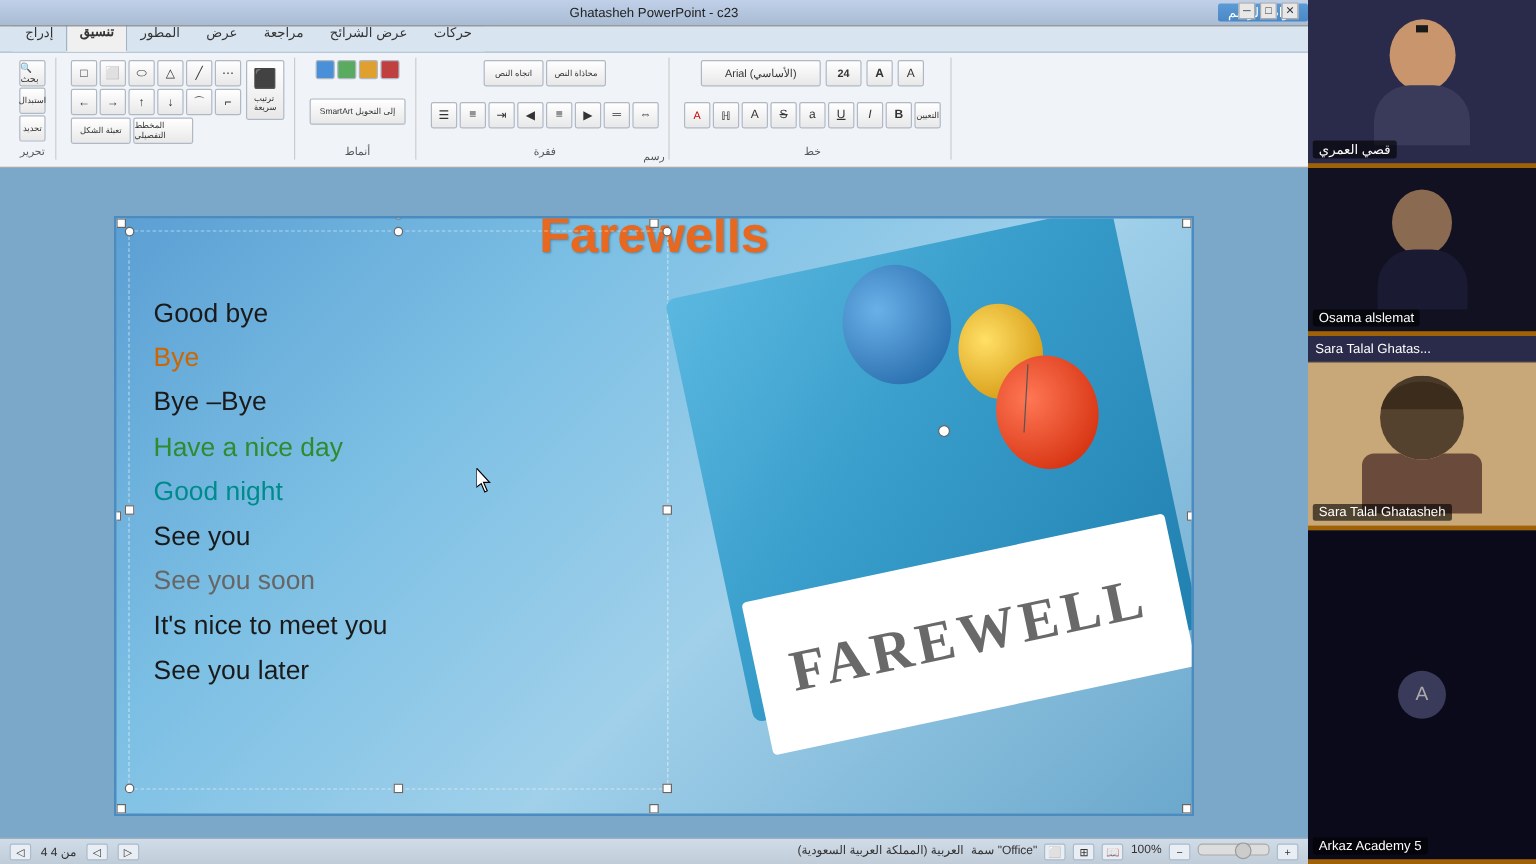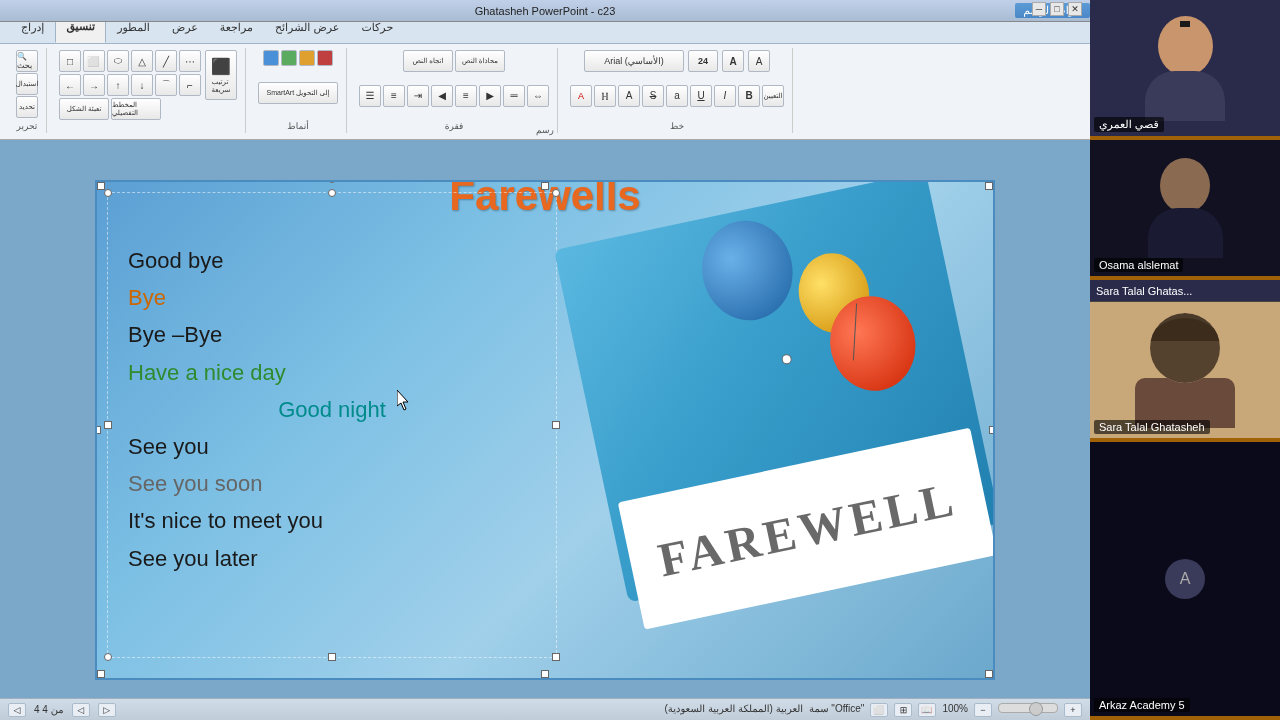--- a/index.html
+++ b/index.html
@@ -502,21 +502,21 @@
       <div class="sel-square" style="bottom:-4px;left:50%;margin-left:-4px;"></div>
       <div class="sel-square" style="top:50%;left:-4px;margin-top:-4px;"></div>
       <div class="sel-square" style="top:50%;right:-4px;margin-top:-4px;"></div>
       <div id="rotate-handle" style="top:-20px;left:50%;margin-left:-5px;"></div>
 
       <div style="margin-top:30px;">
         <div class="farewell-line color-default">Good bye</div>
         <div class="farewell-line color-orange-dark" style="color:#cc6600;">Bye</div>
         <div class="farewell-line color-default">Bye –Bye</div>
         <div class="farewell-line" style="color:#2e8b2e;">Have a nice day</div>
-        <div class="farewell-line" style="color:#008b8b;text-align:center;">Good night</div>
+        <div class="farewell-line" style="color:#008b8b;">Good night</div>
         <div class="farewell-line color-default">See you</div>
         <div class="farewell-line" style="color:#666;">See you soon</div>
         <div class="farewell-line color-default">It's nice to meet you</div>
         <div class="farewell-line color-default">See you later</div>
       </div>
     </div>
 
     <div id="farewell-card">
 
       <div id="card-bg"></div>

